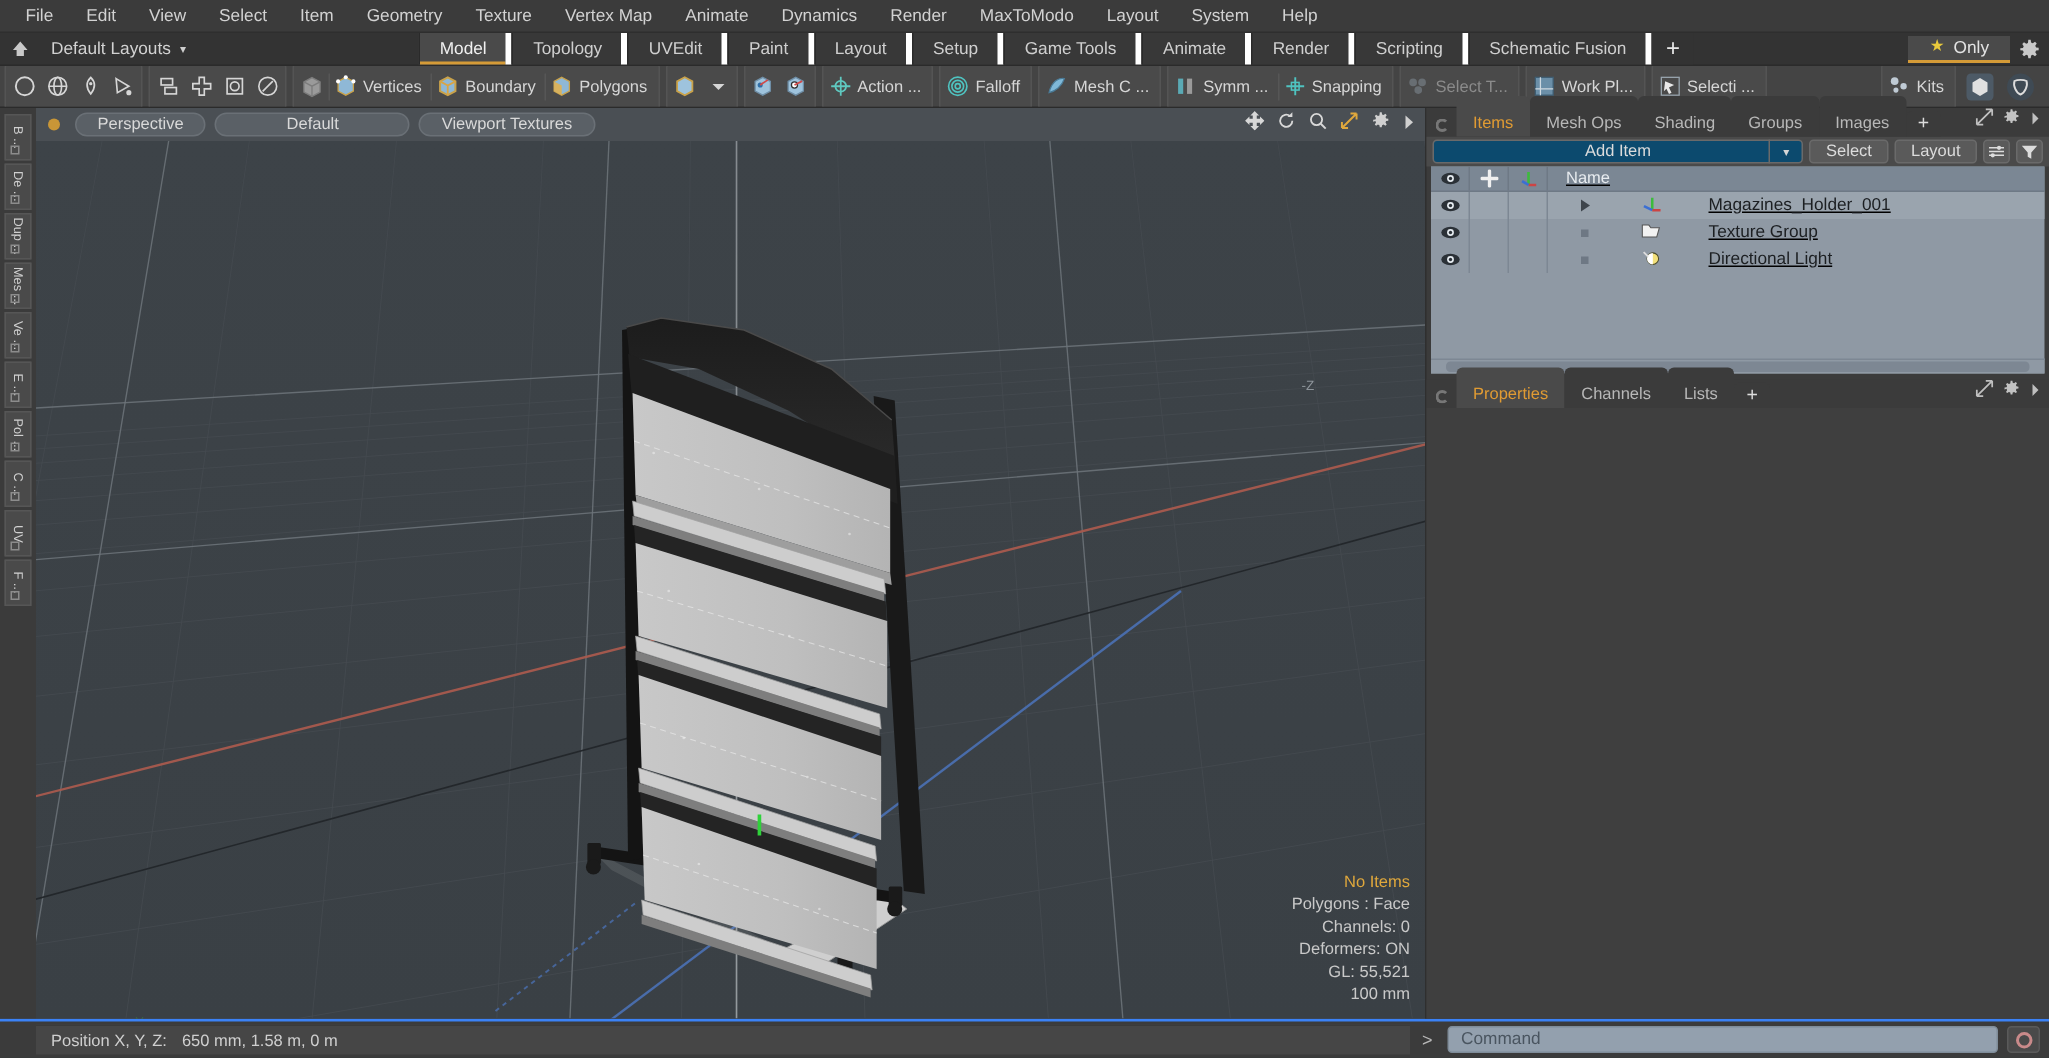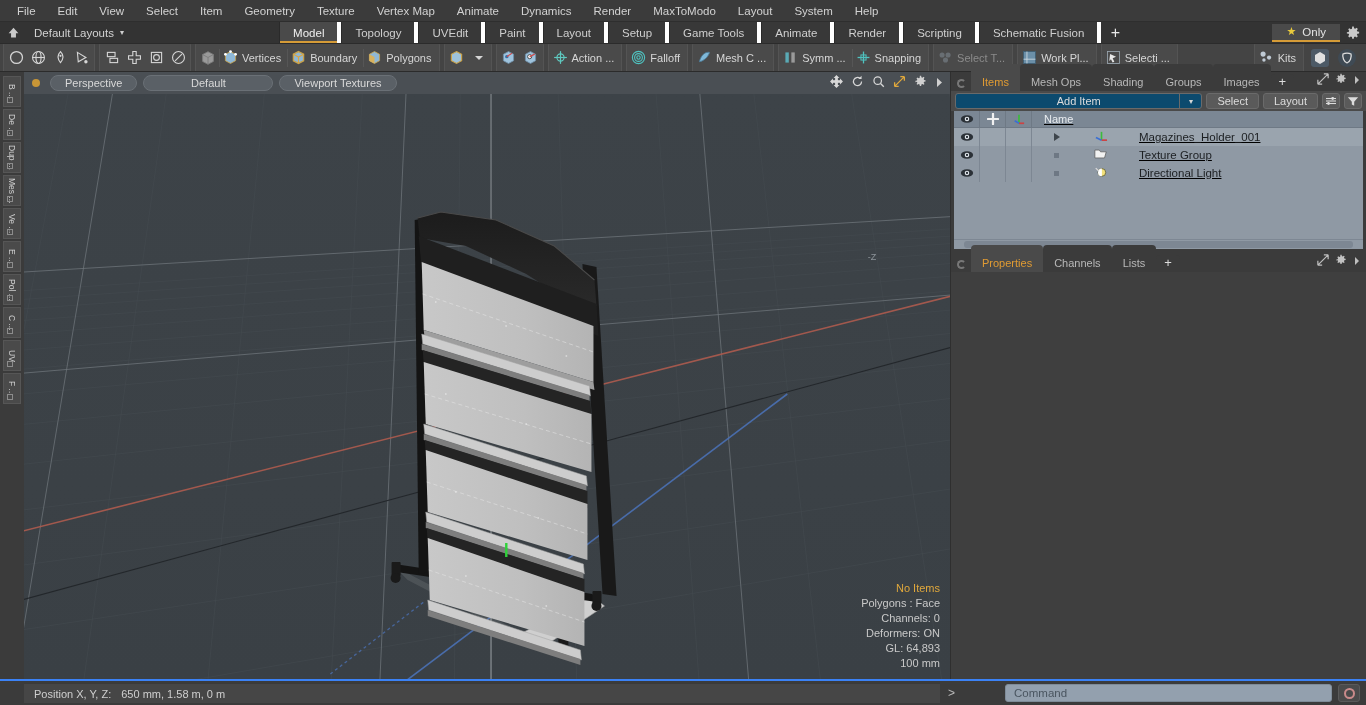--- a/index.html
+++ b/index.html
@@ -197,21 +197,21 @@
   }
   .sb-left{
     flex:1 1 auto; height:20px; margin:0 2px 0 24px; background:#464646;
     display:flex; align-items:center; padding-left:10px; font-size:11px; color:#cfcfcf;
     border-top:1px solid #3a3a3a;
   }
   .sb-right{ width:424px; flex:0 0 424px; display:flex; align-items:center; gap:6px; padding-right:6px; }
   .cmd-arrow{ font-size:12px; color:#b9b9b9; padding:0 4px 0 6px; }
   .cmd-input{
     flex:1 1 auto; height:18px; background:#93a0ae; border:1px solid #7f8c99; border-radius:3px;
-    font-size:11.5px; color:#4a5560; padding:0 8px; display:flex; align-items:center;margin-left:40px;
+    font-size:11.5px; color:#4a5560; padding:0 8px; display:flex; align-items:center;
   }
   .cmd-rec{
     width:22px;height:18px;background:#4a4a4a;border:1px solid #5a5a5a;border-radius:3px;
     display:flex;align-items:center;justify-content:center;
   }
   .ring{ width:11px;height:11px;border-radius:50%;border:2px solid #c98a8a; }
 </style>
 </head>
 <body>
 
@@ -755,21 +755,21 @@
             <line x1="20" y1="20" x2="-4" y2="12" stroke="#3b6fd4" stroke-width="1.6"></line>
             <text x="-12" y="8" fill="#3b6fd4" font-family="Liberation Sans, sans-serif" font-size="8">Z</text>
           </g>
         </svg>
 
         <div class="vp-stats">
           <div class="hi">No Items</div>
           <div>Polygons : Face</div>
           <div>Channels: 0</div>
           <div>Deformers: ON</div>
-          <div>GL: 64,893</div>
+          <div>GL: 55,521</div>
           <div>100 mm</div>
         </div>
       </div>
     </div>
 
     <div class="right">
 
       <div class="panel-tabs">
         <div class="pt-dot"></div>
         <div class="ptab active">Items</div>

